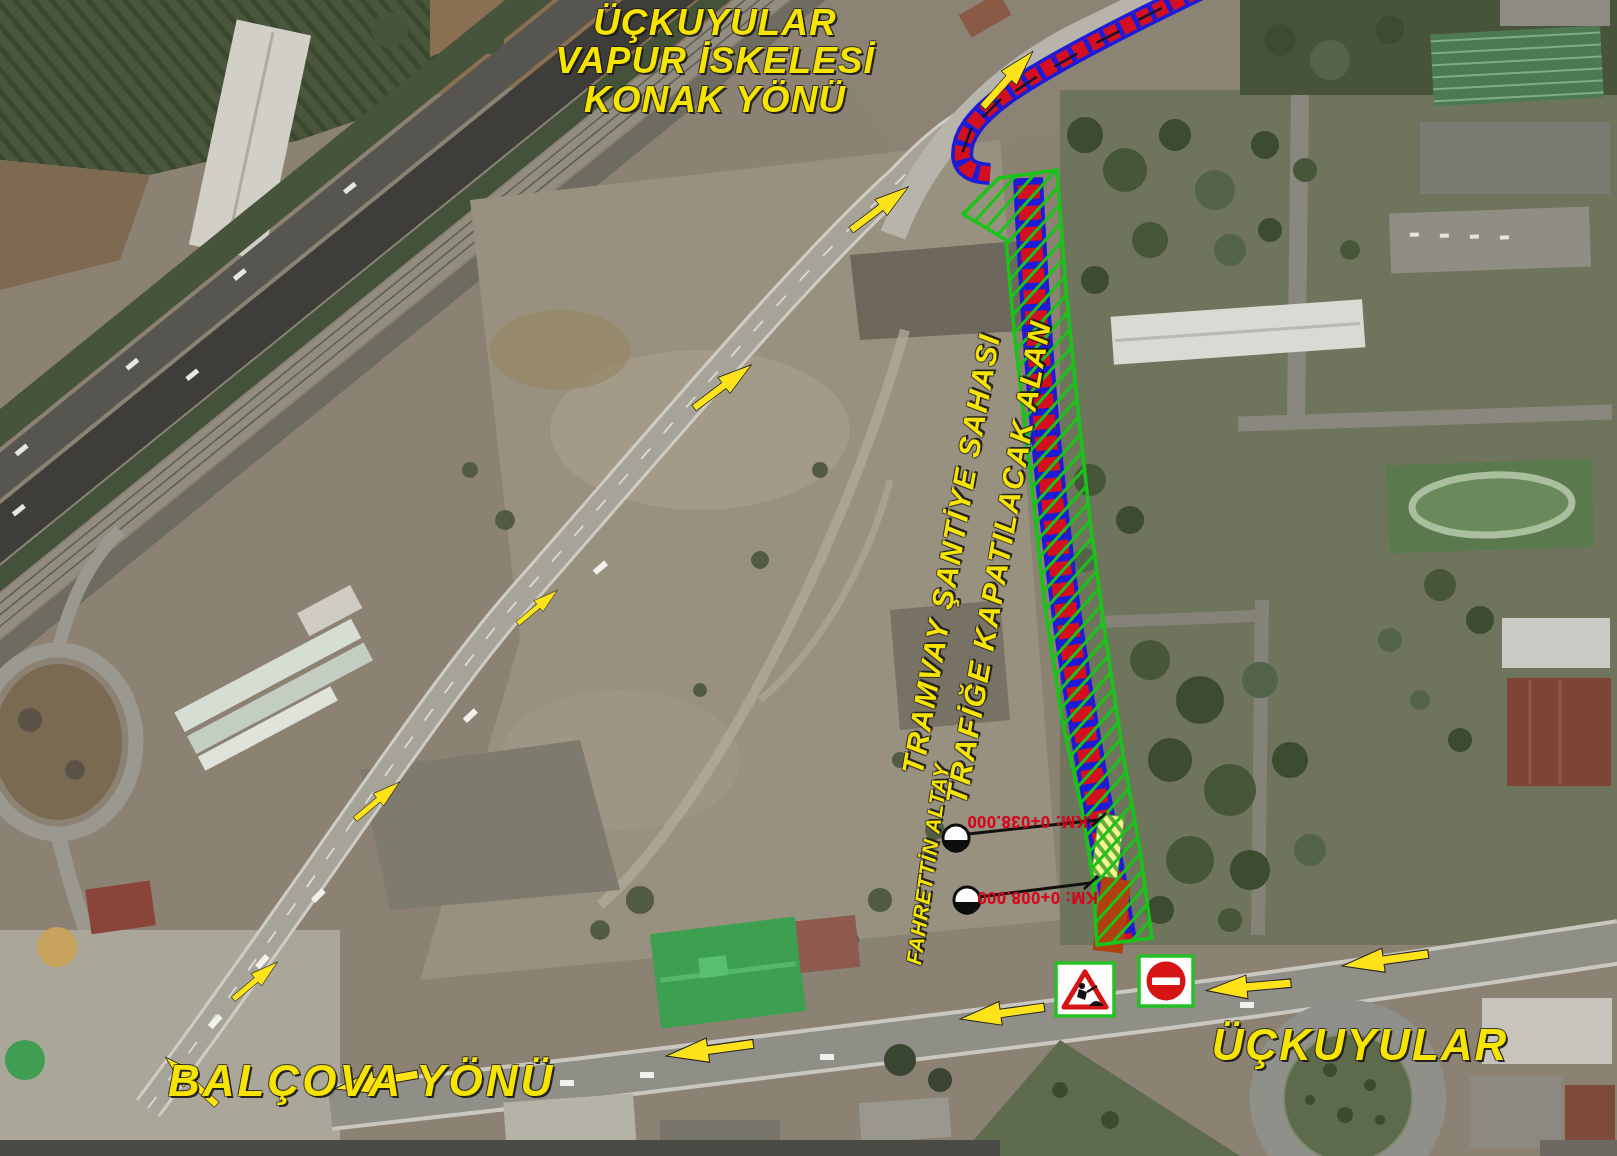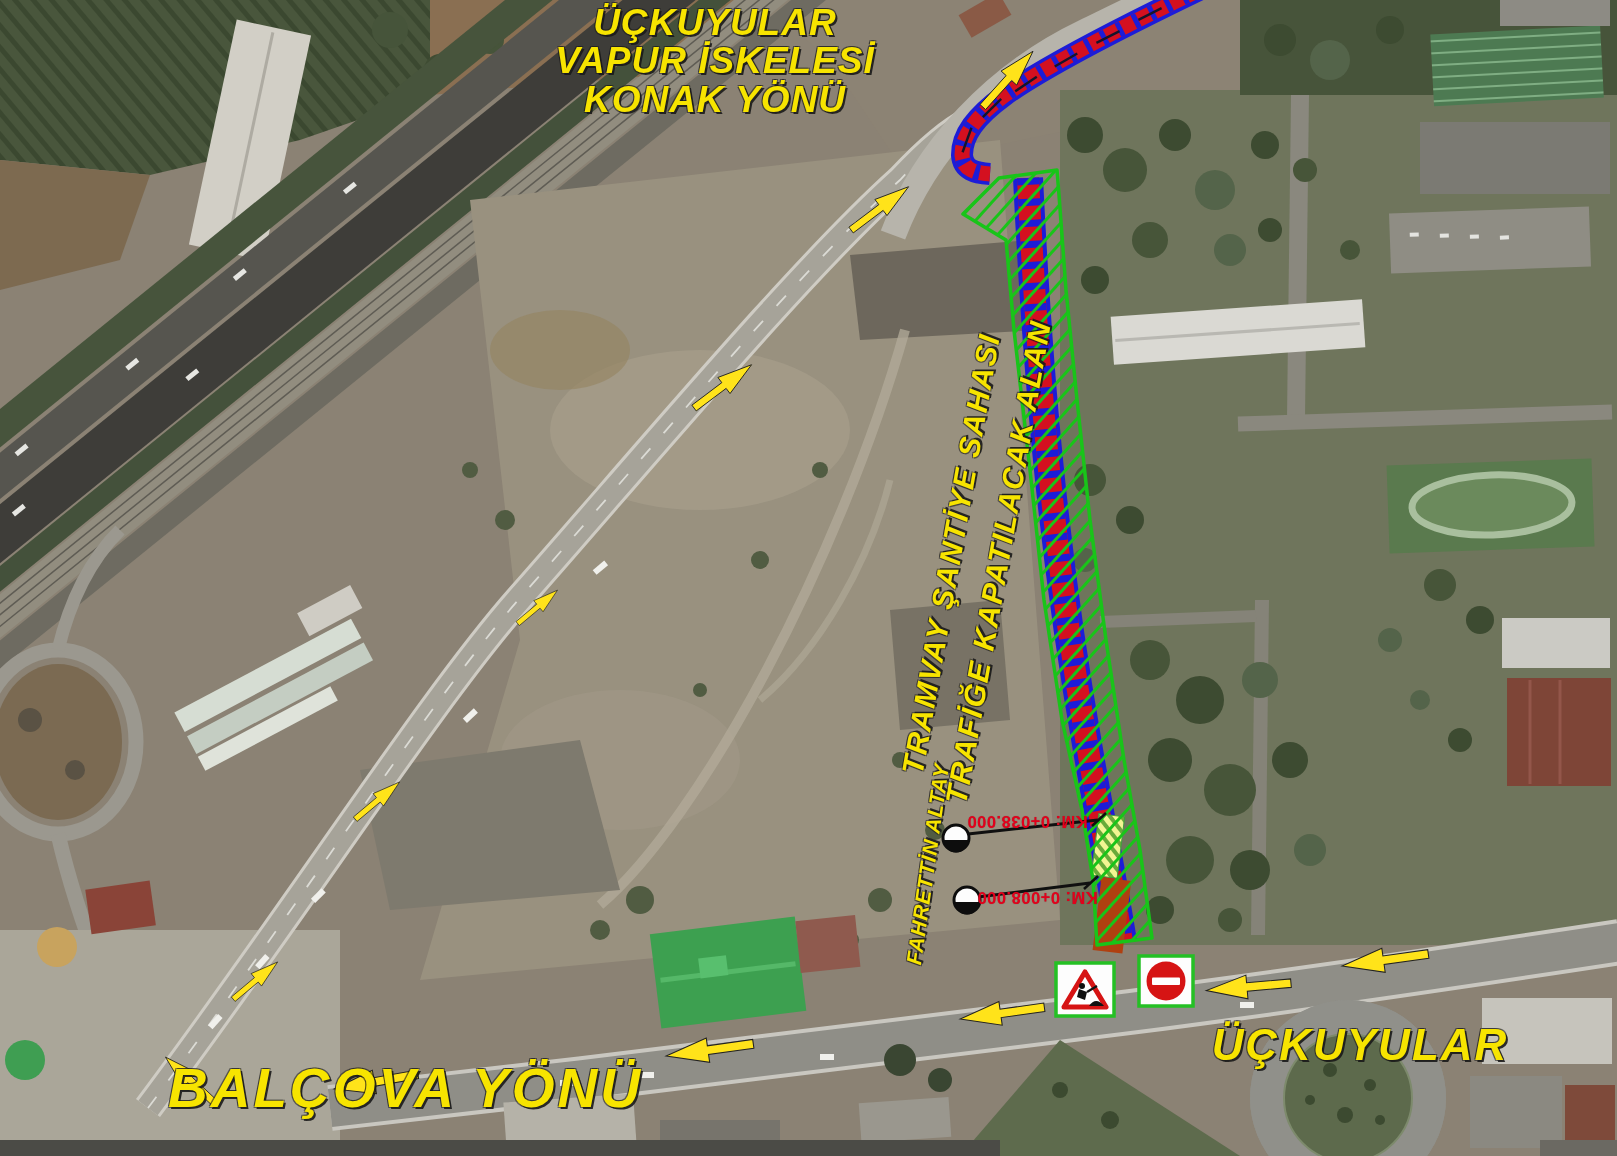--- a/index.html
+++ b/index.html
@@ -16,21 +16,21 @@
     letter-spacing:1px;white-space:nowrap;
     text-shadow:2px 2px 0 rgba(25,25,25,.9),-1px -1px 0 rgba(25,25,25,.55),
                 1px -1px 0 rgba(25,25,25,.55),-1px 1px 0 rgba(25,25,25,.55);
   }
   .ylabel .ln{display:block;}
   #lbl-ferry{left:490px;top:4px;width:450px;text-align:center;font-size:37px;line-height:1.04;}
   #lbl-closure{left:715px;top:510px;width:520px;text-align:center;font-size:30px;line-height:1.6;
                transform:rotate(-80deg);letter-spacing:2px;}
   #lbl-street{left:798px;top:852px;width:260px;text-align:center;font-size:21px;
               transform:rotate(-82deg);letter-spacing:1px;}
-  #lbl-balcova{left:168px;top:1056px;font-size:55px;letter-spacing:3px;}
+  #lbl-balcova{left:168px;top:1056px;font-size:44px;letter-spacing:3px;}
   #lbl-meydan{left:1150px;top:1022px;width:420px;text-align:center;font-size:44px;line-height:1.05;letter-spacing:2px;}
   .km{
     position:absolute;color:var(--chainage-red,#e3001b);
     font-weight:700;font-size:16.5px;letter-spacing:.5px;white-space:nowrap;
     transform:rotate(180deg);
     text-shadow:0 0 1px rgba(60,0,0,.4);
   }
   #km-start{left:967px;top:812px;}
   #km-end{left:977px;top:888px;}
 </style>

